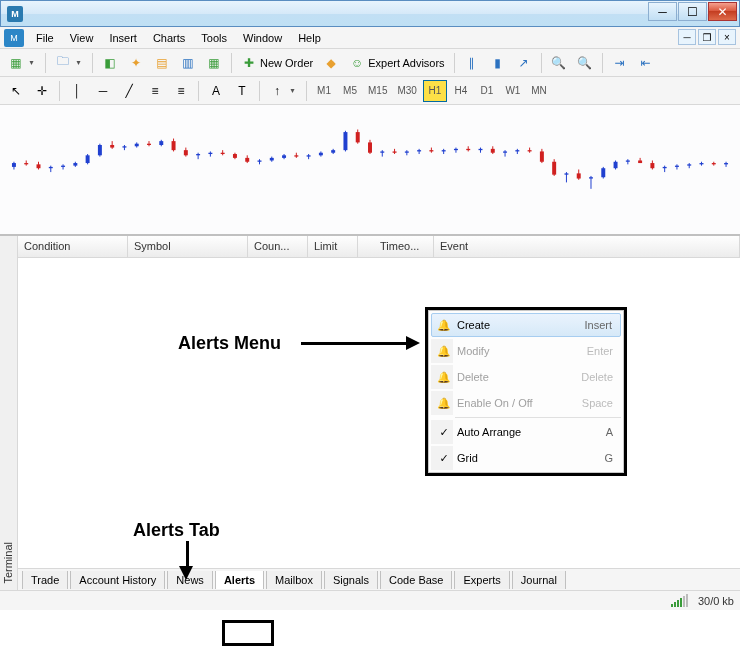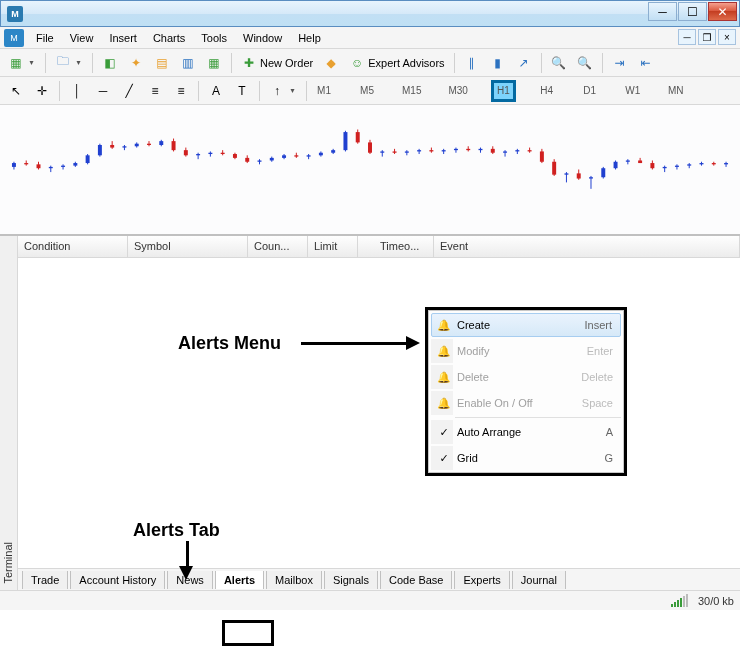--- a/index.html
+++ b/index.html
@@ -80,21 +80,21 @@
 .ctx-sep { height: 0; border-top: 1px solid #e0e0e0; margin: 2px 2px 2px 26px; }
 .ctx-check { font-size: 11px; }
 
 
 .annot { position: absolute; font-family: Arial, sans-serif; font-weight: bold; font-size: 18px; color: #000; }
 .annot-line { position: absolute; background: #000; }
 .annot-box { position: absolute; border: 3px solid #000; }
 
 
 .tf { font-size: 10px; color: #555; min-width: 24px; text-align: center; }
-.tf.active { background: #7dd3fc; border: 3px solid #0369a1; }
+.tf.active { background: #fde047; border: 1px solid #0369a1; }
 </style>
 </head>
 <body>
 
 <div class="titlebar">
   <div class="titlebar-icon">M</div>
   <div class="win-buttons">
     <div class="win-btn">─</div>
     <div class="win-btn">☐</div>
     <div class="win-btn close">✕</div>
@@ -210,21 +210,21 @@
     </div>
   <div class="tb-btn">
       <span class="ico">T</span>
     </div>
   <div class="tb-sep"></div>
   <div class="tb-btn">
       <span class="ico">↑</span>
       <span class="tb-dd">▾</span>
     </div>
   <div class="tb-sep"></div>
-  <div id="tf-container" style="display:flex;gap:19px">
+  <div id="tf-container" style="display:flex;gap:2px">
       <div class="tb-btn tf">M1</div>
       <div class="tb-btn tf">M5</div>
       <div class="tb-btn tf">M15</div>
       <div class="tb-btn tf">M30</div>
       <div class="tb-btn tf active">H1</div>
       <div class="tb-btn tf">H4</div>
       <div class="tb-btn tf">D1</div>
       <div class="tb-btn tf">W1</div>
       <div class="tb-btn tf">MN</div>
     </div>

